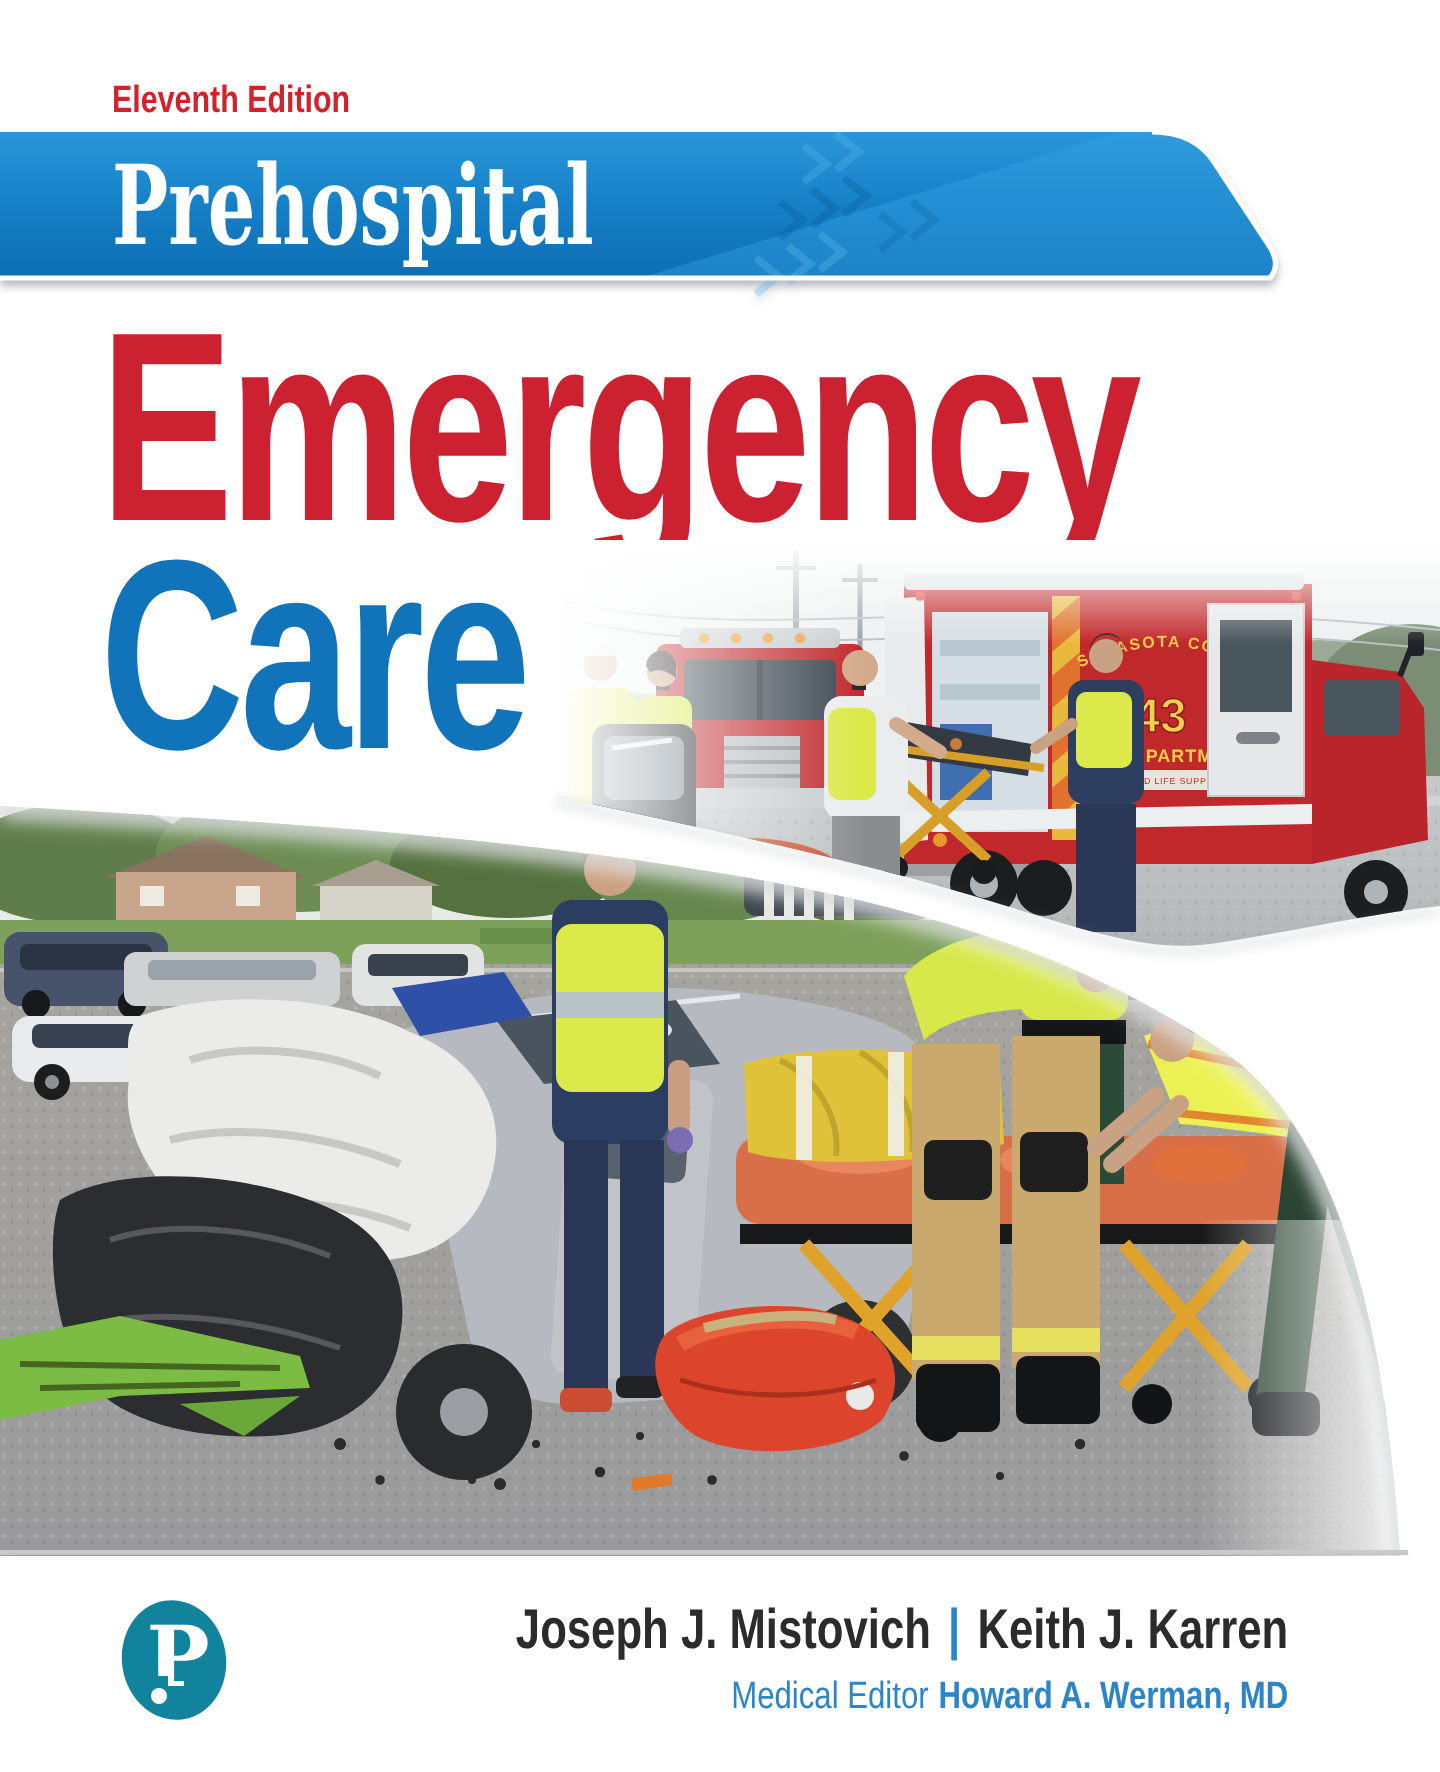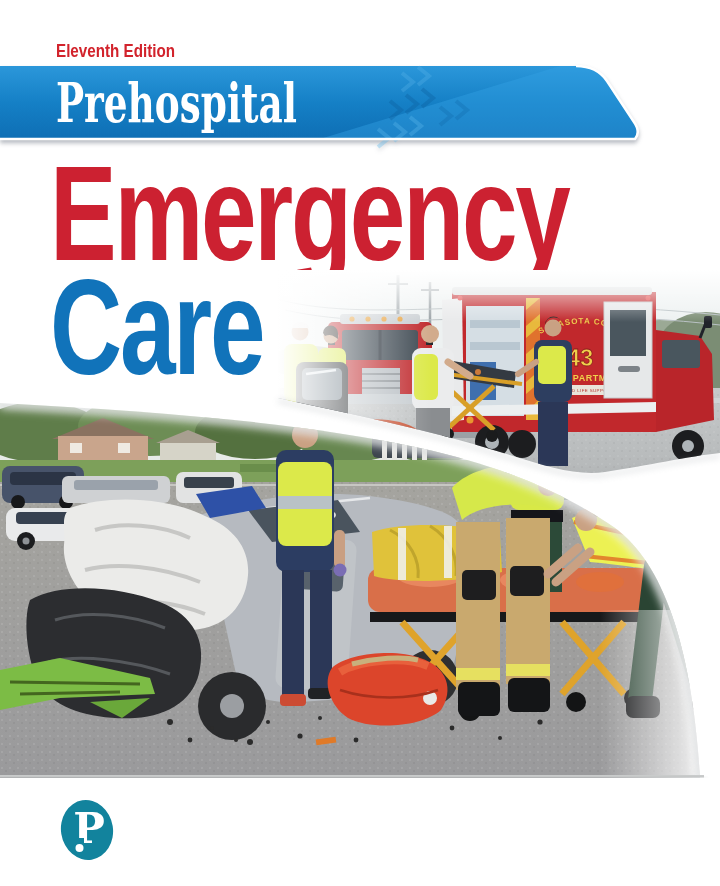--- a/index.html
+++ b/index.html
@@ -415,20 +415,28 @@
 
       <rect x="276" y="0" width="156" height="212" fill="url(#fadeL)"></rect>
       <rect x="276" y="0" width="444" height="52" fill="url(#fadeT)"></rect>
     </g>
     <path d="M278,131 C350,147 430,163 500,185 C545,199 575,209 605,205 C645,199 690,189 720,186" fill="none" stroke="#8e959b" stroke-width="3" opacity=".3" filter="url(#blur3)"></path>
 
     <rect x="0" y="505" width="704" height="2.5" fill="#c9cbcb"></rect>
     <rect x="0" y="507" width="704" height="4" fill="#aeb2b4" opacity=".4" filter="url(#blur3)"></rect>
   </svg>
 
+  <div class="credits">
+    <div class="authors">
+      <span>Joseph J. Mistovich</span><span class="sep">|</span><span>Keith J. Karren</span>
+    </div>
+    <div class="editor">
+      <span class="ed-label">Medical Editor</span><span class="ed-name">Howard A. Werman, MD</span>
+    </div>
+  </div>
 
   <svg class="pearson" viewBox="0 0 58 64">
     <ellipse cx="29" cy="32" rx="26" ry="30" fill="#12839d" transform="rotate(-9 29 32)"></ellipse>
     <text x="31" y="45" font-size="42" font-weight="bold" font-family="DejaVu Serif, serif" fill="#ffffff" text-anchor="middle">P</text>
     <circle cx="21.5" cy="50" r="4" fill="#ffffff"></circle>
     <rect x="17" y="40" width="9" height="5" fill="#12839d"></rect>
   </svg>
 
 </div>
 

